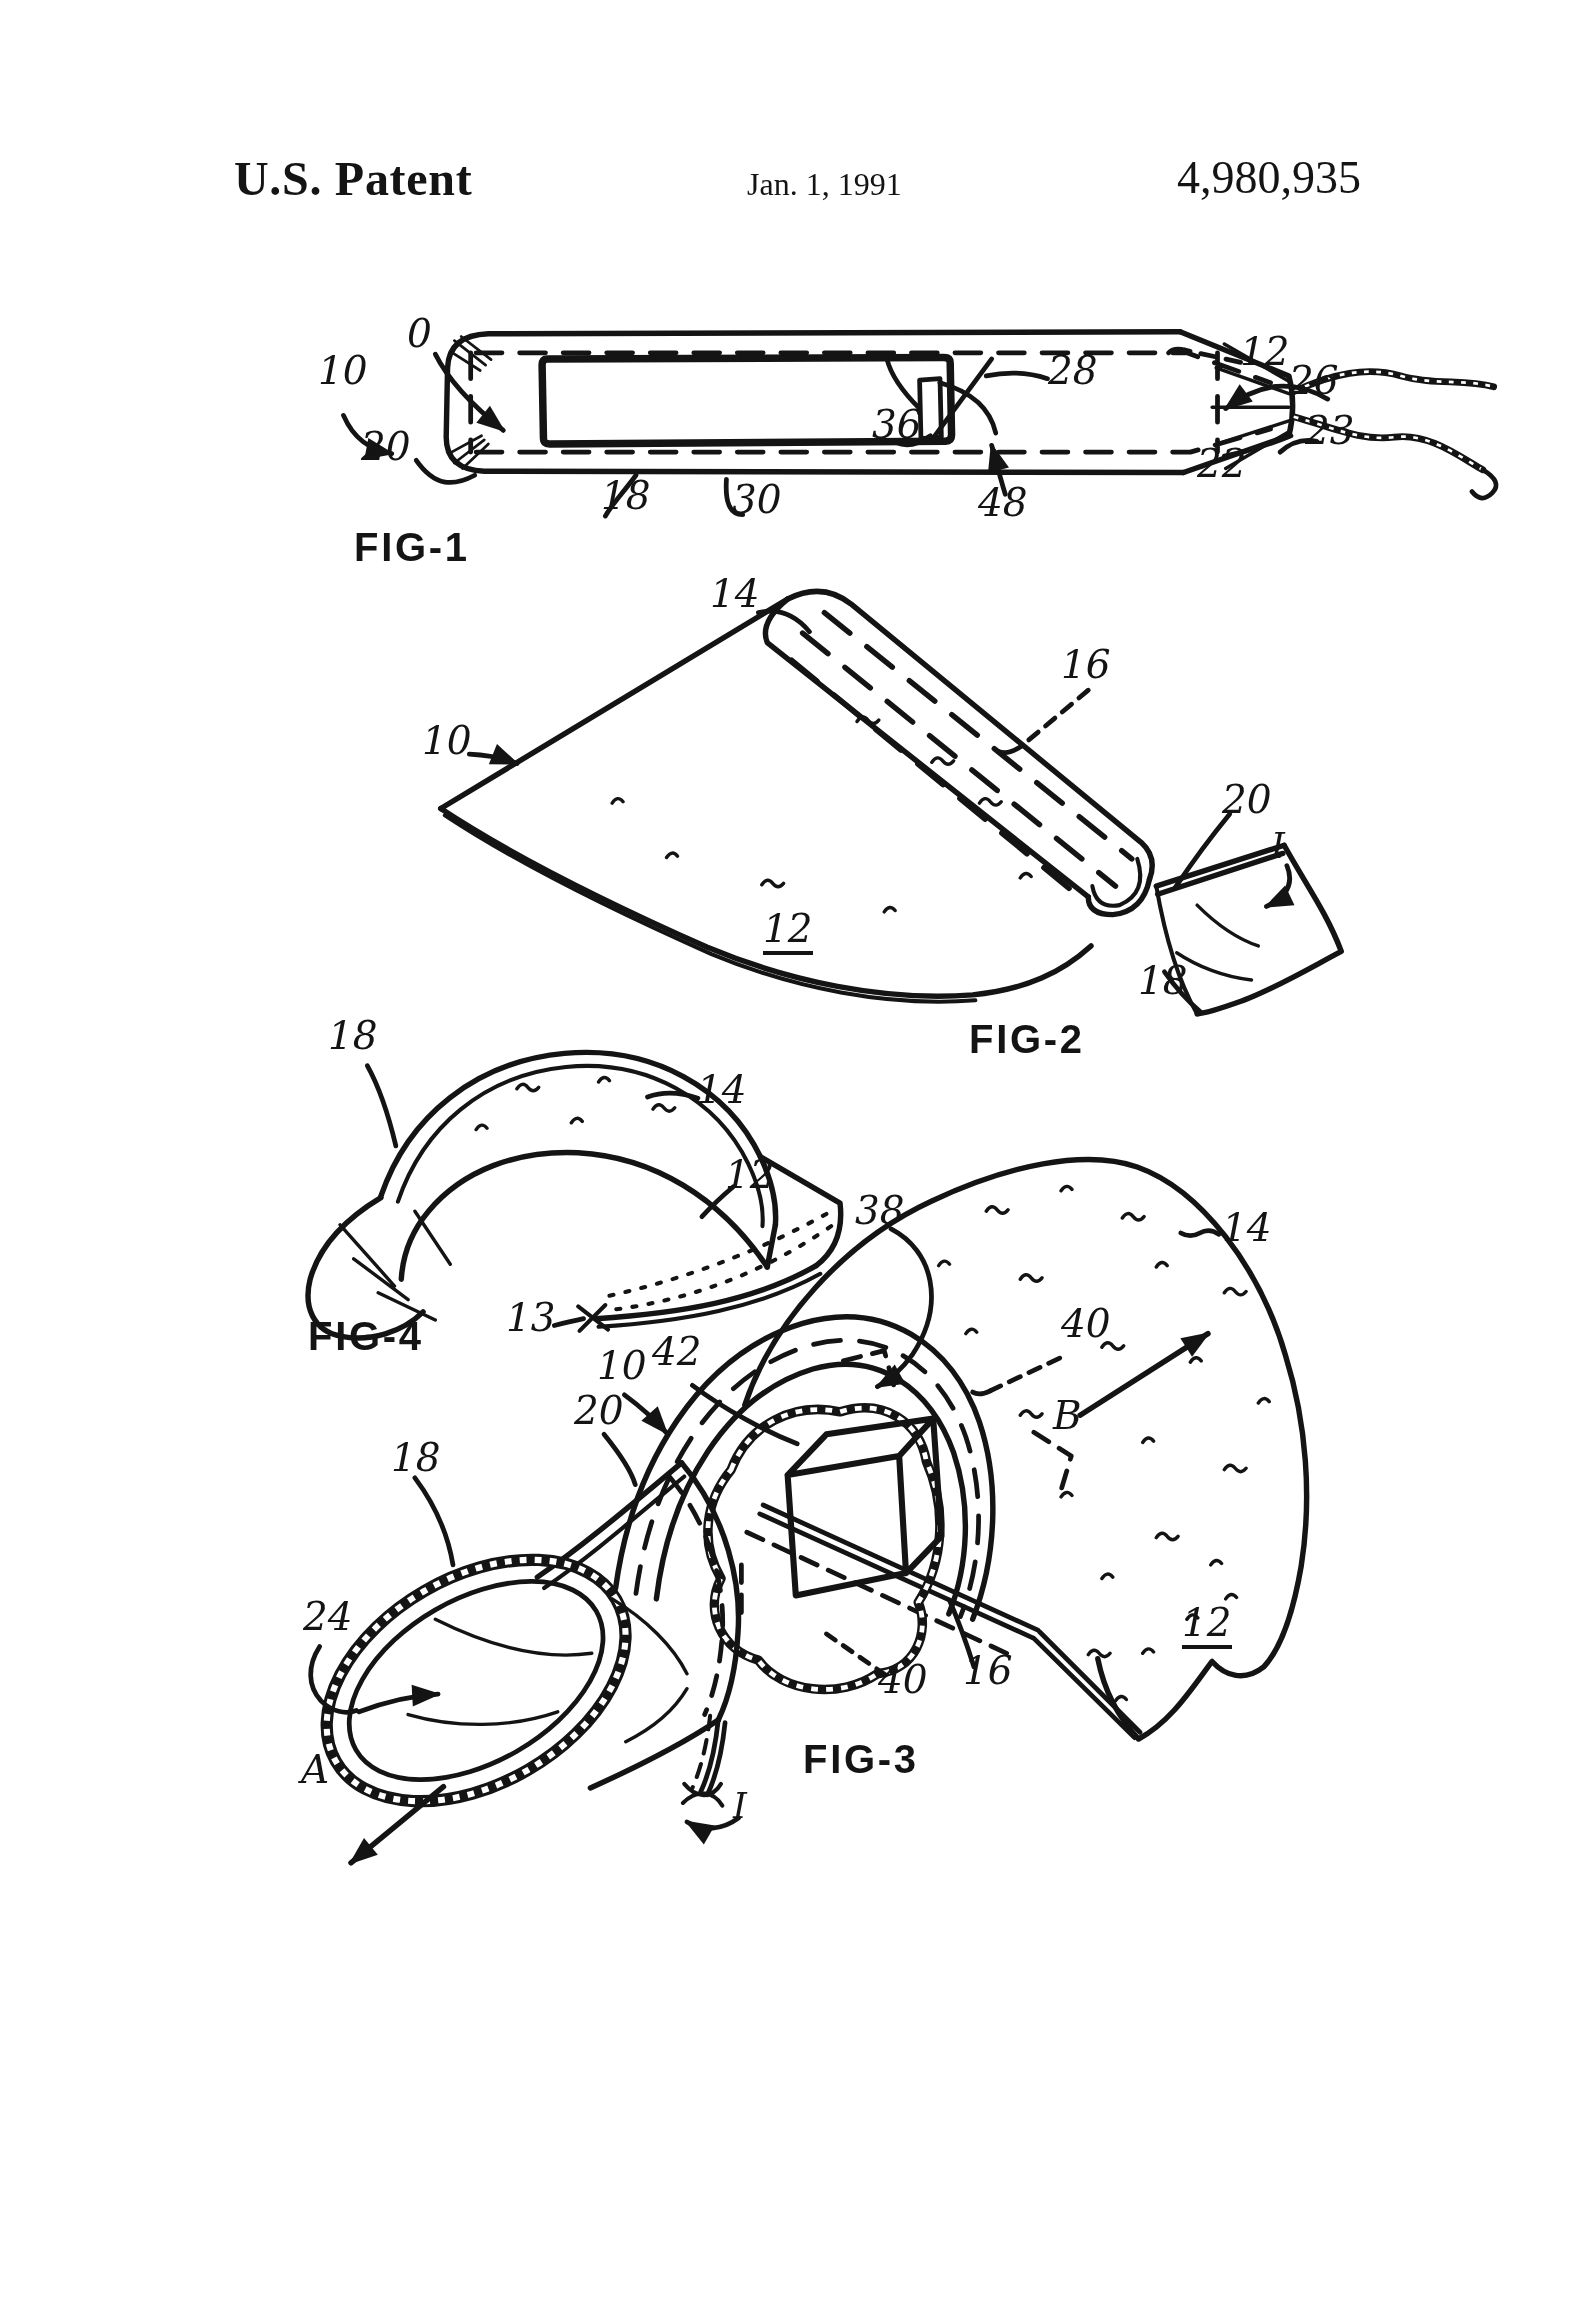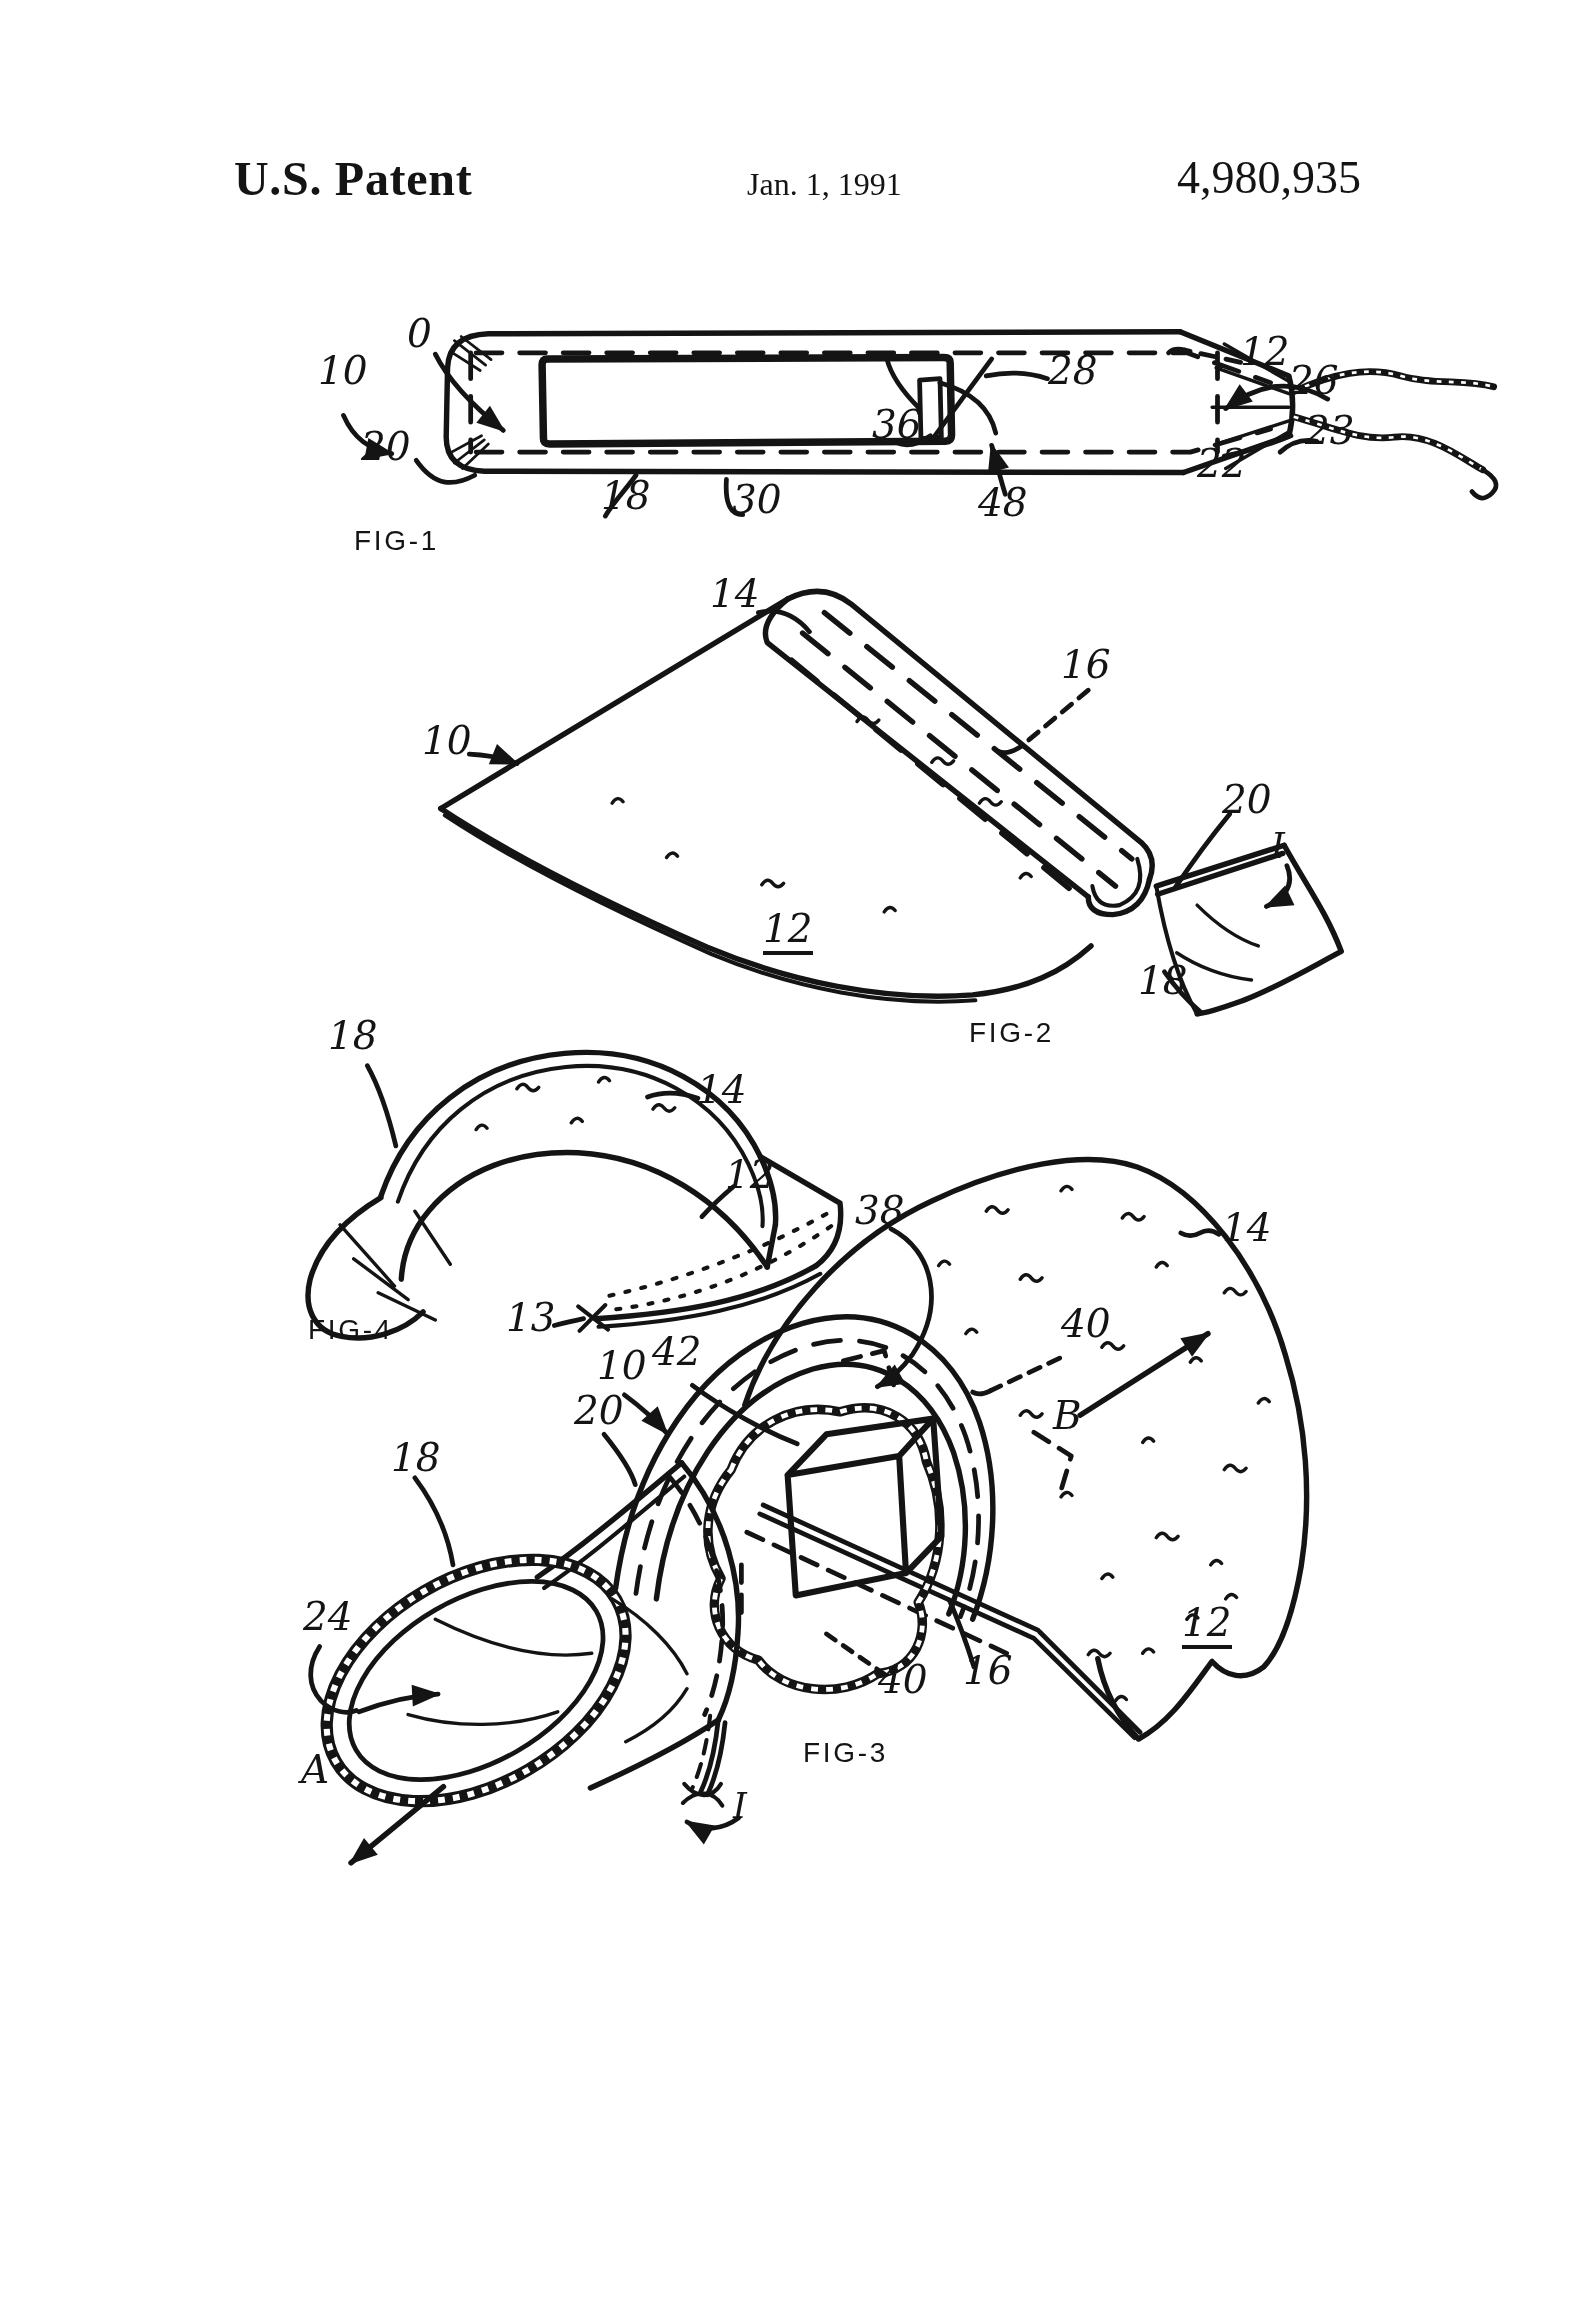--- a/index.html
+++ b/index.html
@@ -5,21 +5,21 @@
   html,body{margin:0;padding:0;}
   body{width:1578px;height:2319px;background:#ffffff;position:relative;overflow:hidden;
        font-family:"Liberation Serif",serif;color:#141414;}
   .abs{position:absolute;white-space:nowrap;}
   .hdr-title{font-weight:bold;font-size:48px;letter-spacing:0.7px;}
   .hdr-date{font-weight:normal;font-size:32px;}
   .hdr-num{font-weight:normal;font-size:46px;}
   .ref{font-family:"DejaVu Serif",serif;font-style:italic;font-size:39px;line-height:1;}
   .ref.small{font-size:35px;}
   .ref.u{border-bottom:4.1px solid #141414;padding-bottom:2.7px;}
-  .figcap{font-family:"Liberation Sans",sans-serif;font-weight:400;font-size:28px;
+  .figcap{font-family:"Liberation Sans",sans-serif;font-weight:700;font-size:40px;
           letter-spacing:2.7px;line-height:1;}
   svg{position:absolute;left:0;top:0;}
   .stroke{fill:none;stroke:#141414;stroke-width:8;stroke-linecap:round;stroke-linejoin:round;}
 </style>
 </head>
 <body>
 
 <svg width="1578" height="2319" viewBox="0 0 2320 3408">
   <defs>
     <marker id="arr" markerUnits="userSpaceOnUse" markerWidth="56" markerHeight="56" refX="42" refY="26" orient="auto">

